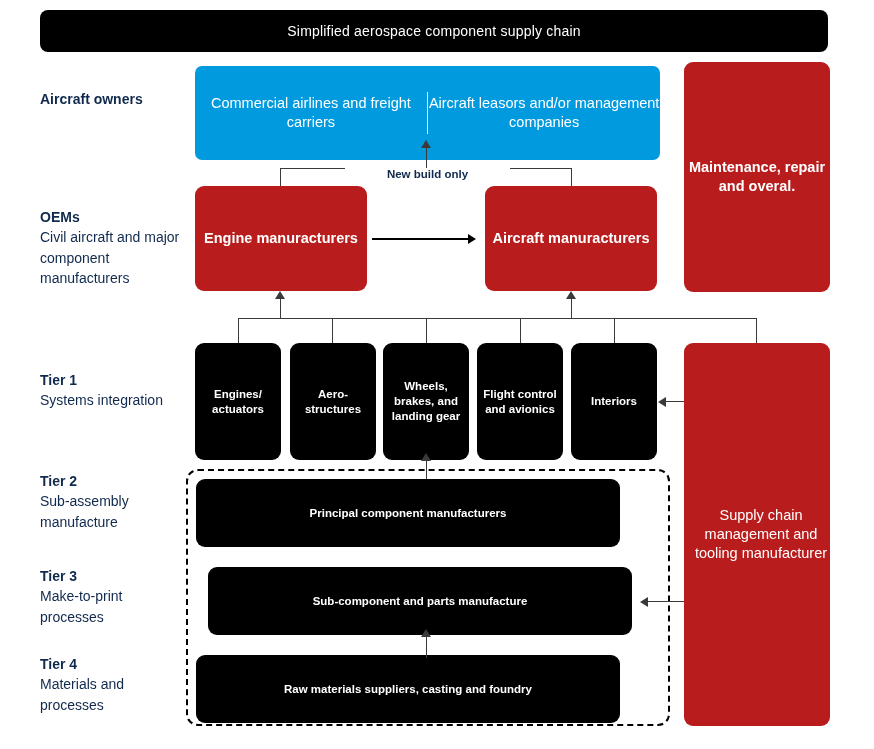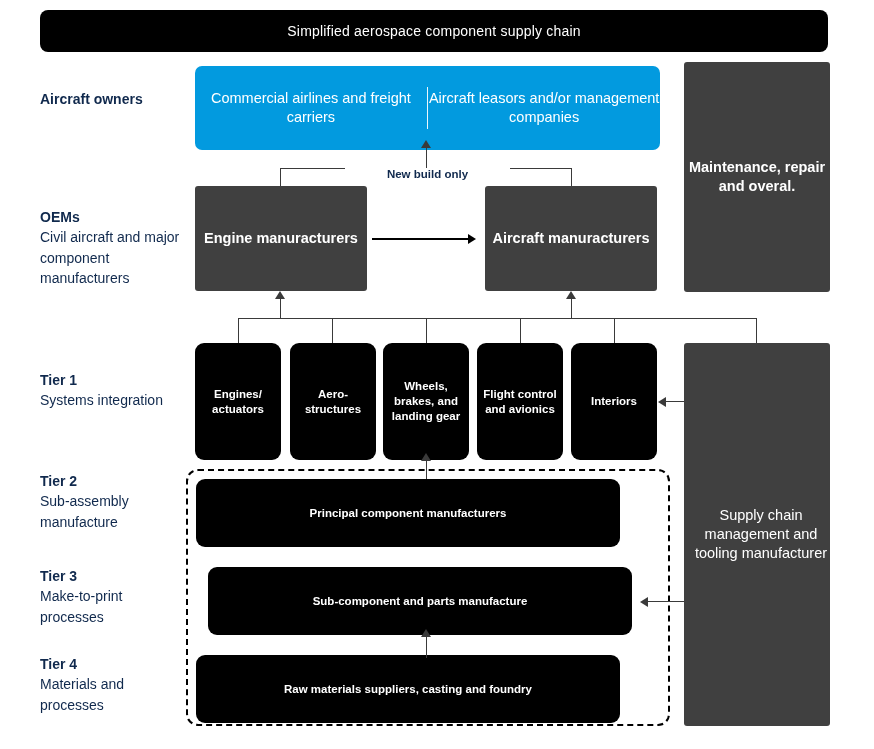--- a/index.html
+++ b/index.html
@@ -26,25 +26,25 @@
   .rowlabel{position:absolute;left:40px;width:150px;color:#10294D;}
   .rowlabel .hd{font-size:14px;font-weight:bold;line-height:1.45;}
   .rowlabel .sb{font-size:14px;font-weight:normal;line-height:1.45;}
 
   
   .box{position:absolute;box-sizing:border-box;display:flex;
        align-items:center;justify-content:center;text-align:center;}
   .box .lbl{color:#ffffff;line-height:1.3;}
 
   .blue{background:#029ADF;border-radius:7px;}
-  .navy{background:#404040;border-radius:3px;}
+  .navy{background:#b91c1c;border-radius:9px;}
   .black{background:#000000;border-radius:9px;}
 
   
-  .owners{left:195px;top:66px;width:465px;height:84px;}
+  .owners{left:195px;top:66px;width:465px;height:94px;}
   .owners .half{
     flex:1;display:flex;align-items:center;justify-content:center;
     height:100%;
   }
   .owners .half .lbl{font-size:14.5px;}
   .owners .divider{
     width:1.5px;height:42px;background:#ffffff;opacity:.92;flex:0 0 auto;
   }
 
   

